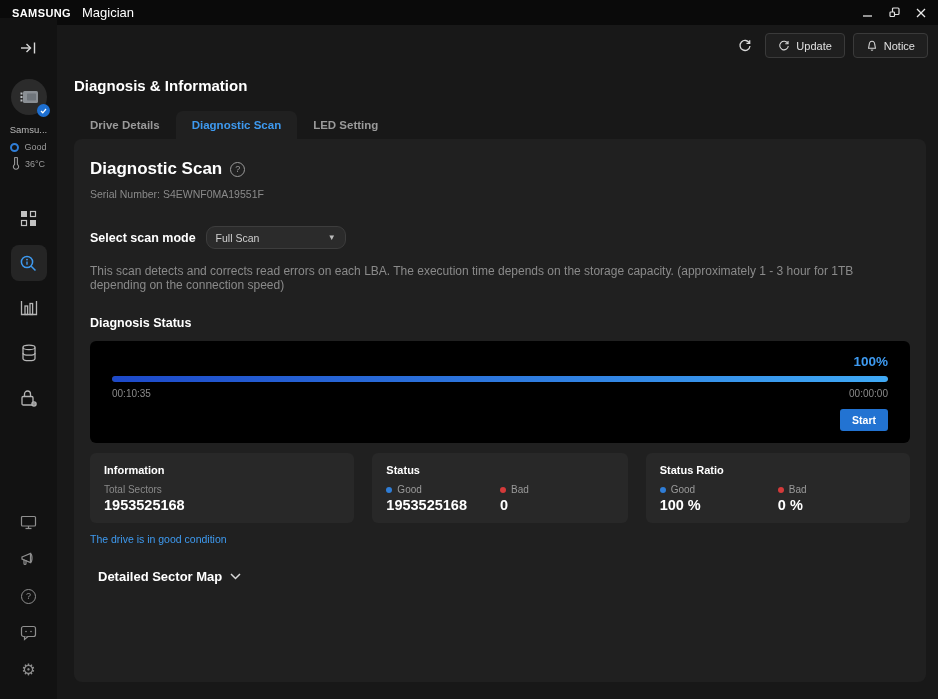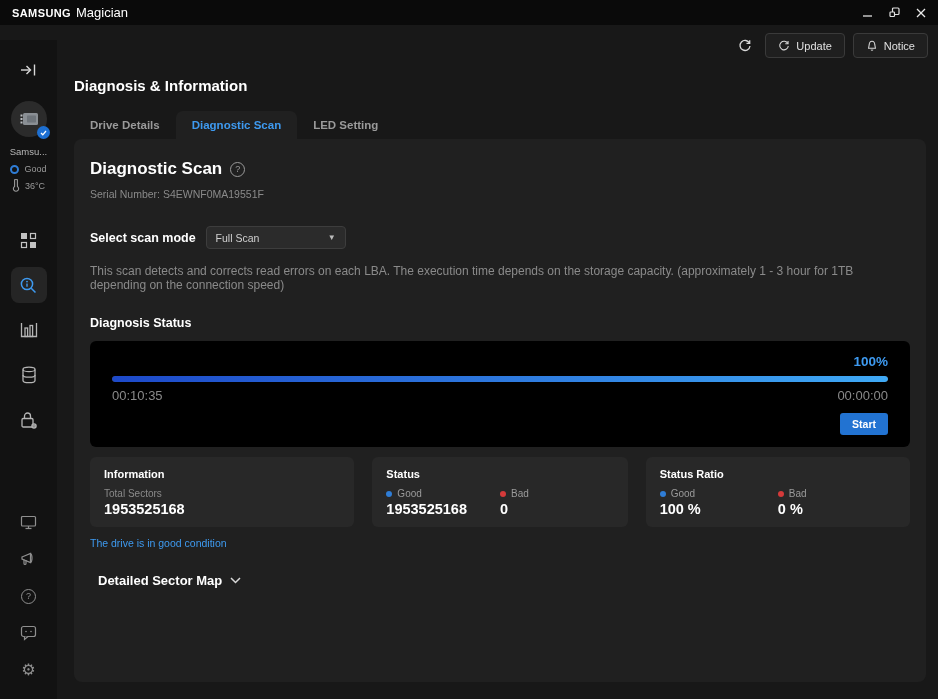--- a/index.html
+++ b/index.html
@@ -9,39 +9,39 @@
     font-family:"Liberation Sans","DejaVu Sans",sans-serif;
     color:#e8e8e8;
     position:relative;
   }
   
   .titlebar {
     height:25px; background:#0a0a0a;
     display:flex; align-items:center; justify-content:space-between;
     padding:0 12px;
   }
-  .logo { display:flex; align-items:baseline; gap:5px; }
+  .logo { display:flex; align-items:baseline; gap:11px; }
   .logo .samsung { font-size:11px; font-weight:800; letter-spacing:.4px; color:#fff; }
   .logo .magician { font-size:13px; font-weight:500; color:#fff; }
   .winctrls { display:flex; align-items:center; gap:16px; }
   .winbtn { color:#e0e0e0; font-size:12px; line-height:1; cursor:pointer; display:flex; align-items:center; }
   
   .toolbar {
     position:absolute; top:33px; right:10px;
     display:flex; align-items:center; gap:8px;
   }
   .icon-btn { width:24px; height:24px; display:flex; align-items:center; justify-content:center; cursor:pointer; }
   .tool-btn {
     height:25px; display:flex; align-items:center; gap:6px;
     background:#1f1f1f; border:1px solid #3a3a3a; border-radius:4px;
     padding:0 12px; font-size:11px; color:#e0e0e0; cursor:pointer;
   }
   
   .sidebar {
-    position:absolute; left:0; top:40px; bottom:0; width:57px;
+    position:absolute; left:0; top:18px; bottom:0; width:57px;
     background:#121212; display:flex; flex-direction:column; align-items:center;
   }
   .sb-expand { margin-top:23px; cursor:pointer; }
   .sb-drive { margin-top:24px; position:relative; cursor:pointer; }
   .drive-circle {
     width:36px; height:36px; border-radius:50%; background:#2b2b2b;
     display:flex; align-items:center; justify-content:center;
   }
   .drive-badge {
     position:absolute; right:-3px; bottom:-2px;
@@ -82,35 +82,35 @@
   .panel-title { font-size:17px; font-weight:700; color:#fff; }
   .panel-help {
     width:15px; height:15px; border-radius:50%; border:1.4px solid #9a9a9a;
     color:#9a9a9a; font-size:9px; display:flex; align-items:center; justify-content:center; cursor:pointer;
   }
   .serial { margin-top:9px; font-size:10.5px; color:#8a8a8a; }
   .scanmode-row { margin-top:26px; display:flex; align-items:center; gap:10px; }
   .scanmode-label { font-size:12.5px; font-weight:700; color:#fff; }
   .dropdown {
     width:140px; height:23px; background:#2b2b2b; border:1px solid #3d3d3d;
-    border-radius:4px; display:flex; align-items:center; justify-content:space-between;
+    border-radius:9px; display:flex; align-items:center; justify-content:space-between;
     padding:0 9px; cursor:pointer;
   }
   .dropdown .value { font-size:10.5px; color:#d0d0d0; }
   .dropdown .arrow { font-size:8px; color:#bbb; }
   .scan-desc { margin-top:15px; font-size:12px; color:#8a8a8a; }
   .status-title { margin-top:24px; font-size:12.5px; font-weight:700; color:#fff; }
   .status-panel {
     margin-top:11px; background:#000000; border-radius:6px;
     padding:13px 22px 12px 22px;
   }
   .pct { text-align:right; font-size:13.5px; font-weight:700; color:#3e9af0; }
   .bar-track { margin-top:7px; height:6px; border-radius:3px; background:#3a3a3a; overflow:hidden; }
   .bar-fill { height:100%; border-radius:3px; background:linear-gradient(90deg,#1d49c9 0%,#2f7de0 55%,#3fa9f5 100%); }
-  .times { margin-top:6px; display:flex; justify-content:space-between; font-size:13px; color:#8a8a8a; }
+  .times { margin-top:6px; display:flex; justify-content:space-between; font-size:10px; color:#8a8a8a; }
   .start-row { margin-top:10px; display:flex; justify-content:flex-end; }
   .start-btn {
     background:#2273d2; color:#fff; border:none; border-radius:3px;
     font-size:10.5px; font-weight:600; padding:5px 12px; cursor:pointer;
     font-family:inherit;
   }
   .cards { margin-top:10px; display:flex; gap:18px; }
   .card { background:#282828; border-radius:6px; padding:11px 14px; height:70px; }
   .card-info { flex:1.04; }
   .card-status { flex:1; }

